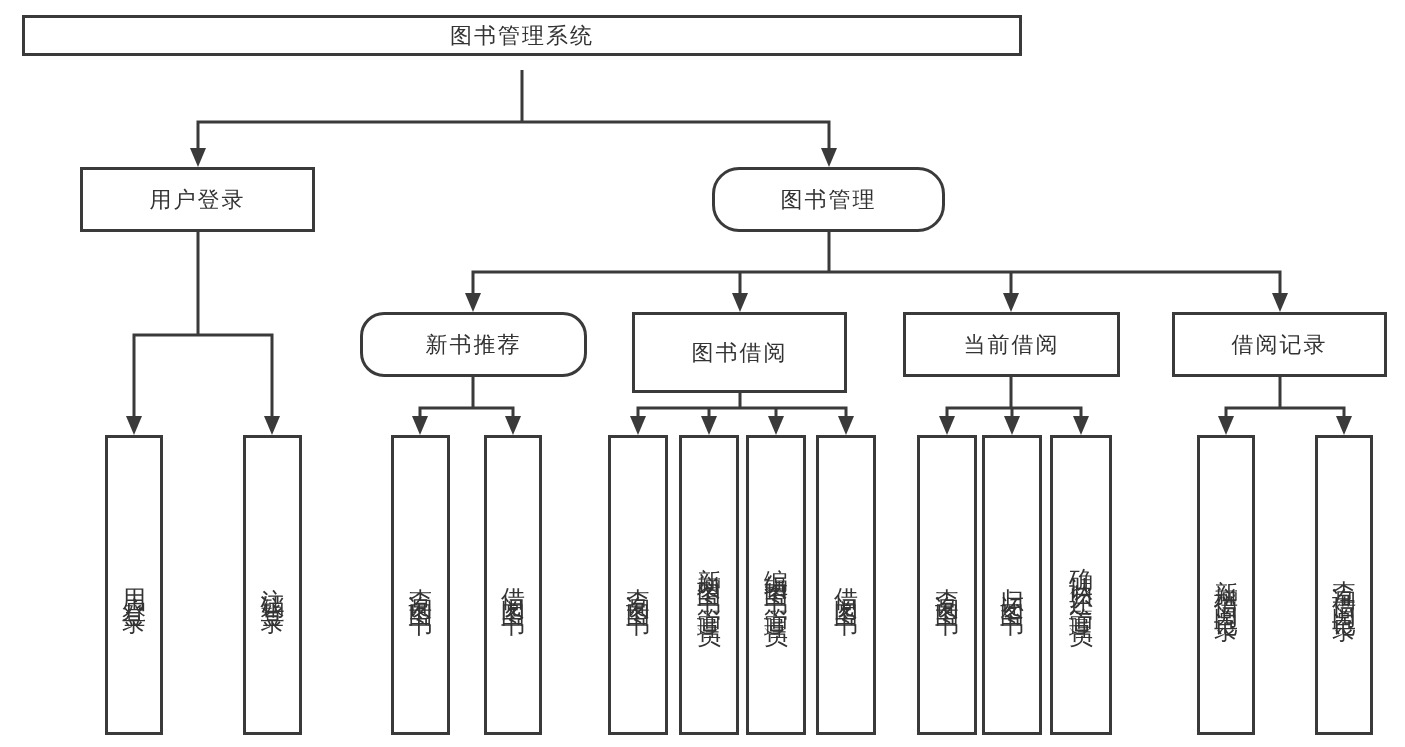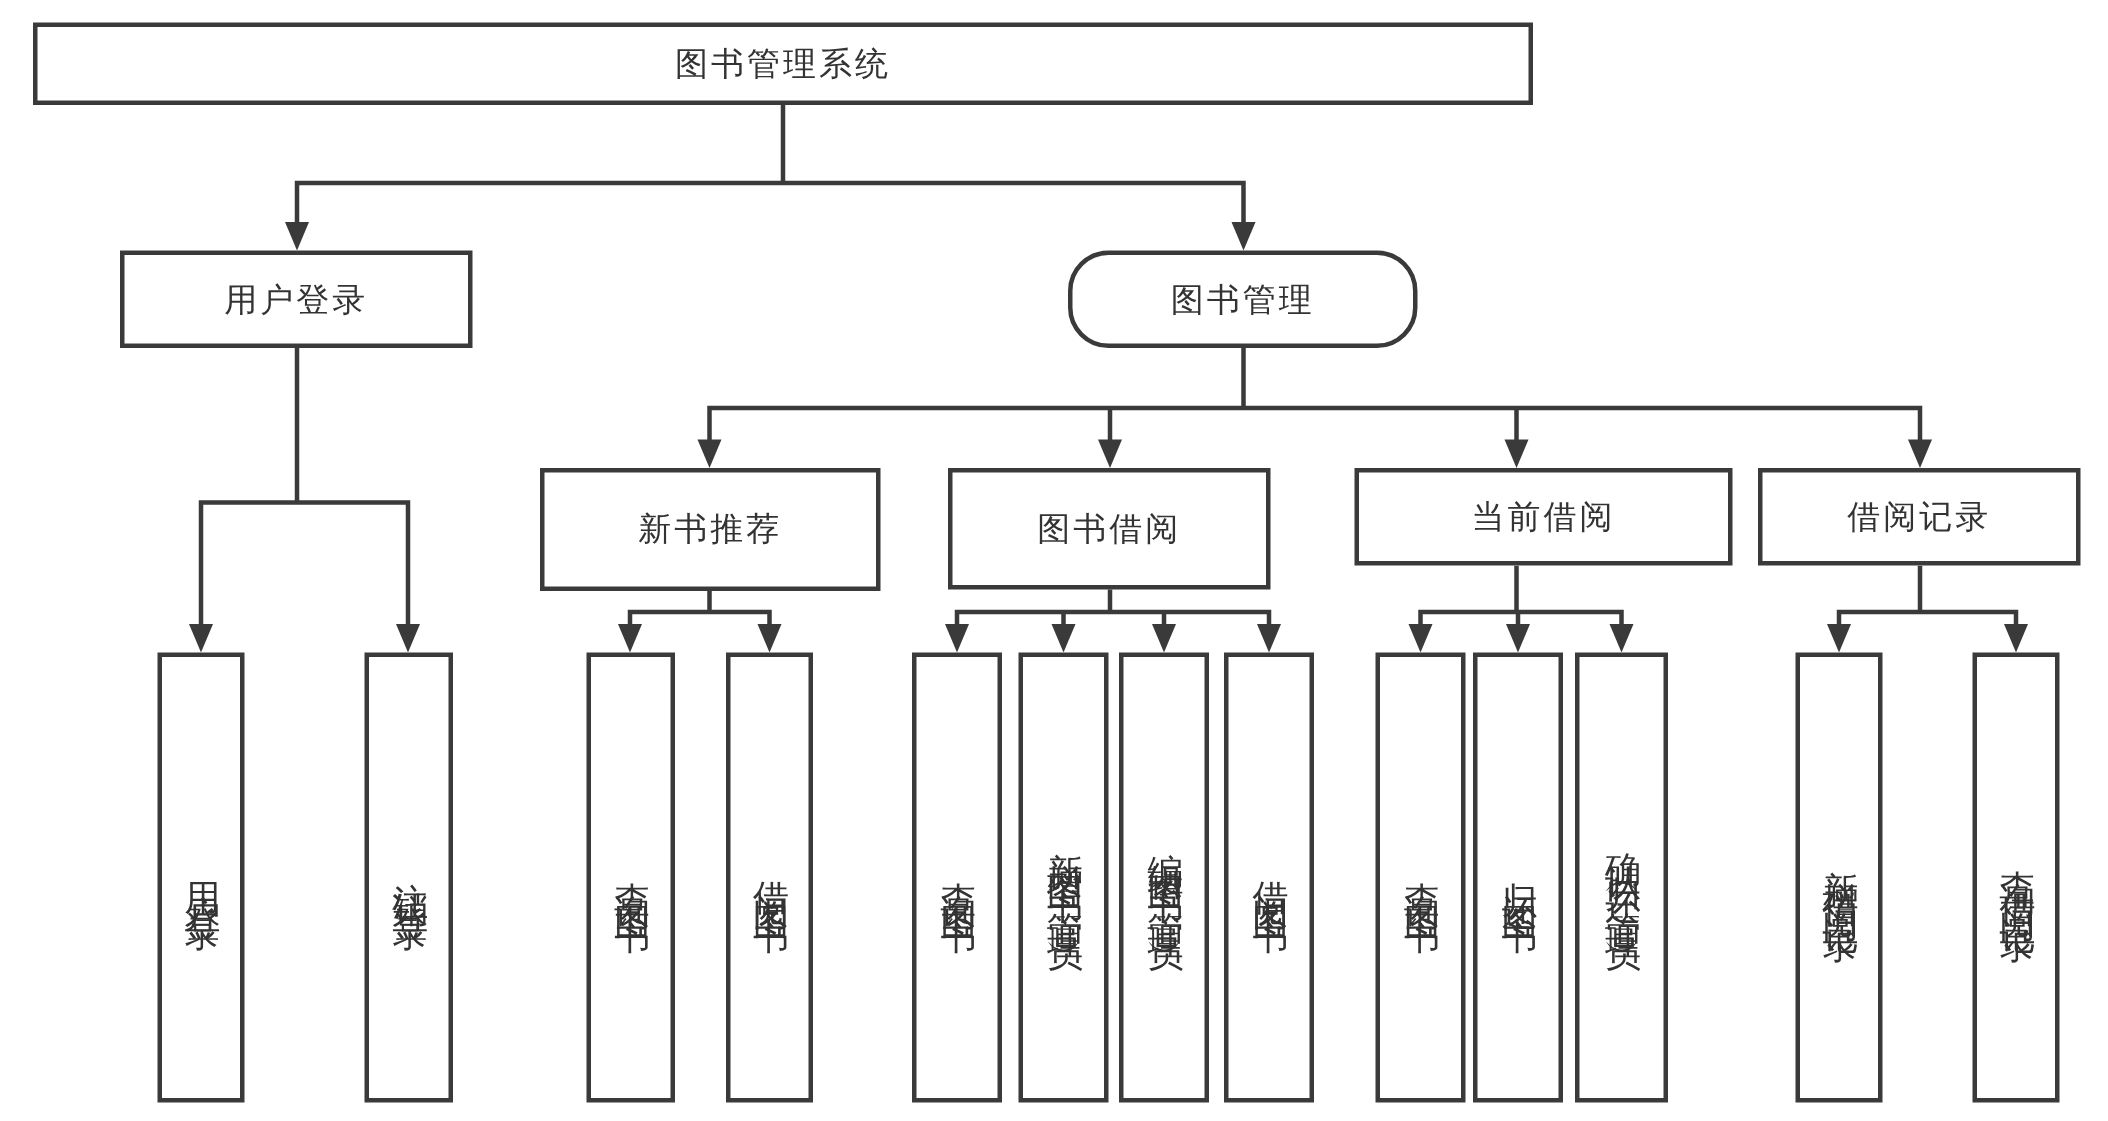--- a/index.html
+++ b/index.html
@@ -66,38 +66,38 @@
       <polygon points="701,416 717,416 709,435" fill="#3a3a3a"></polygon>
       <polygon points="768,416 784,416 776,435" fill="#3a3a3a"></polygon>
       <polygon points="838,416 854,416 846,435" fill="#3a3a3a"></polygon>
       <polygon points="939,416 955,416 947,435" fill="#3a3a3a"></polygon>
       <polygon points="1004,416 1020,416 1012,435" fill="#3a3a3a"></polygon>
       <polygon points="1073,416 1089,416 1081,435" fill="#3a3a3a"></polygon>
       <polygon points="1218,416 1234,416 1226,435" fill="#3a3a3a"></polygon>
       <polygon points="1336,416 1352,416 1344,435" fill="#3a3a3a"></polygon>
     </svg>
 
-  <div class="node hnode" style="left:22px;top:15px;width:1000px;height:55px;">
+  <div class="node hnode" style="left:22px;top:15px;width:1000px;height:41px;">
     <span>图书管理系统</span>
   </div>
 
   <div class="node hnode" style="left:80px;top:167px;width:235px;height:65px;">
     <span>用户登录</span>
   </div>
   <div class="node hnode" style="left:712px;top:167px;width:233px;height:65px;border-radius:27px;">
     <span>图书管理</span>
   </div>
 
-  <div class="node hnode" style="left:360px;top:312px;width:227px;height:82px;">
+  <div class="node hnode" style="left:360px;top:312px;width:227px;height:65px;border-radius:24px;">
     <span>新书推荐</span>
   </div>
   <div class="node hnode" style="left:632px;top:312px;width:215px;height:81px;">
     <span>图书借阅</span>
   </div>
-  <div class="node hnode" style="left:903px;top:312px;width:252px;height:65px;">
+  <div class="node hnode" style="left:903px;top:312px;width:217px;height:65px;">
     <span>当前借阅</span>
   </div>
   <div class="node hnode" style="left:1172px;top:312px;width:215px;height:65px;">
     <span>借阅记录</span>
   </div>
 
   <div class="node leaf" style="left:105px;top:435px;width:58px;height:300px;">
     <span class="vlabel">用户登录</span>
   </div>
   <div class="node leaf" style="left:243px;top:435px;width:59px;height:300px;">

